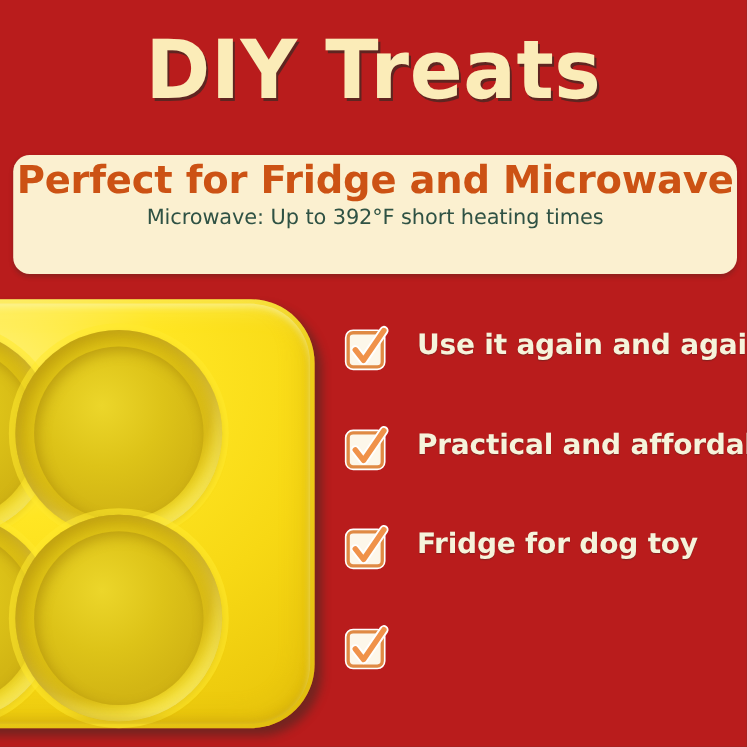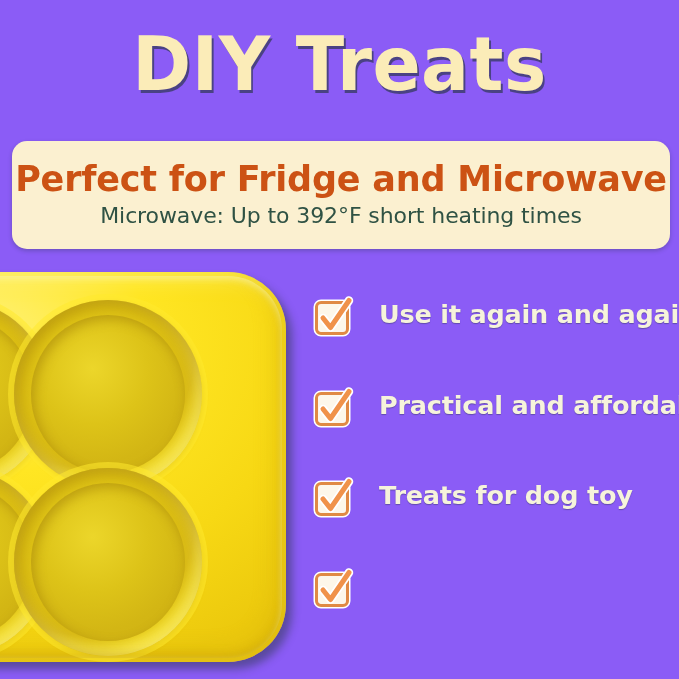--- a/index.html
+++ b/index.html
@@ -6,21 +6,21 @@
   html, body {
     margin: 0;
     padding: 0;
     background: #2c4a3f;
   }
   #canvas {
     position: relative;
     width: 679px;
     height: 679px;
     overflow: hidden;
-    background: #8b5cf6;
+    background: #b91c1c;
     font-family: "DejaVu Sans", "Liberation Sans", sans-serif;
     -webkit-font-smoothing: antialiased;
   }
 
   
   #title {
     position: absolute;
     left: 0;
     top: 26px;
     width: 679px;
@@ -44,34 +44,34 @@
     top: 141px;
     width: 658px;
     height: 108px;
     box-sizing: border-box;
     background: #fbf0d0;
     border-radius: 15px;
     box-shadow: 0 2px 4px rgba(20, 45, 36, 0.25);
     display: flex;
     flex-direction: column;
     align-items: center;
-    justify-content: center;
+    justify-content: flex-start;
     padding: 4px 14px 6px 14px;
   }
   #banner-headline {
     font-size: 35px;
     font-weight: 700;
     color: #cc5214;
     line-height: 1.1;
     white-space: nowrap;
     letter-spacing: -0.2px;
     margin-bottom: 4px;
   }
   #banner-sub {
-    font-size: 22px;
+    font-size: 19px;
     font-weight: 400;
     color: #2f5244;
     line-height: 1.15;
     white-space: nowrap;
     letter-spacing: -0.1px;
   }
 
   
   #product {
     position: absolute;
@@ -215,21 +215,21 @@
 
     <div class="feature-row">
       <span class="check-icon">
         <svg width="42" height="42" viewBox="0 0 42 42" aria-hidden="true">
           <rect x="2.5" y="5.5" width="33" height="33" rx="5.5" ry="5.5" fill="#fdf7ea" stroke="#ffffff" stroke-width="4"></rect>
           <rect x="3.5" y="6.5" width="31" height="31" rx="4.5" ry="4.5" fill="#fdf7ea" stroke="#e08a44" stroke-width="3"></rect>
           <path d="M10 22 L17.5 31.5 L36 4.5" fill="none" stroke="#ffffff" stroke-width="8.5" stroke-linecap="round" stroke-linejoin="round"></path>
           <path d="M10 22 L17.5 31.5 L36 4.5" fill="none" stroke="#f0924a" stroke-width="5" stroke-linecap="round" stroke-linejoin="round"></path>
         </svg>
       </span>
-      <span class="feature-label">Treats for dog toy</span>
+      <span class="feature-label">Fridge for dog toy</span>
     </div>
 
     <div class="feature-row">
       <span class="check-icon">
         <svg width="42" height="42" viewBox="0 0 42 42" aria-hidden="true">
           <rect x="2.5" y="5.5" width="33" height="33" rx="5.5" ry="5.5" fill="#fdf7ea" stroke="#ffffff" stroke-width="4"></rect>
           <rect x="3.5" y="6.5" width="31" height="31" rx="4.5" ry="4.5" fill="#fdf7ea" stroke="#e08a44" stroke-width="3"></rect>
           <path d="M10 22 L17.5 31.5 L36 4.5" fill="none" stroke="#ffffff" stroke-width="8.5" stroke-linecap="round" stroke-linejoin="round"></path>
           <path d="M10 22 L17.5 31.5 L36 4.5" fill="none" stroke="#f0924a" stroke-width="5" stroke-linecap="round" stroke-linejoin="round"></path>
         </svg>

